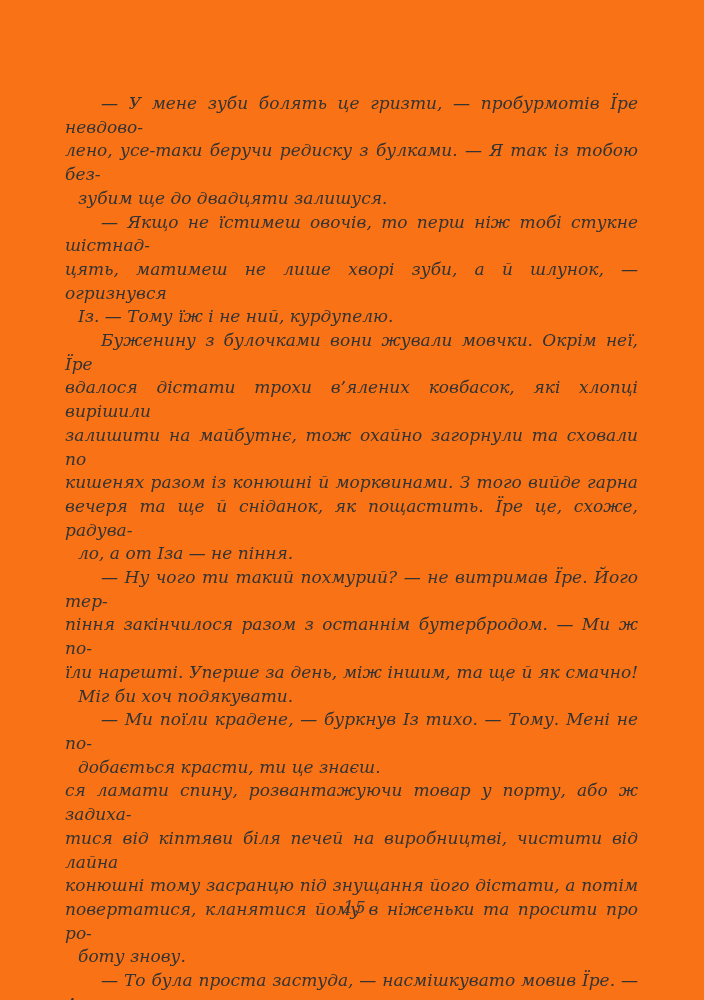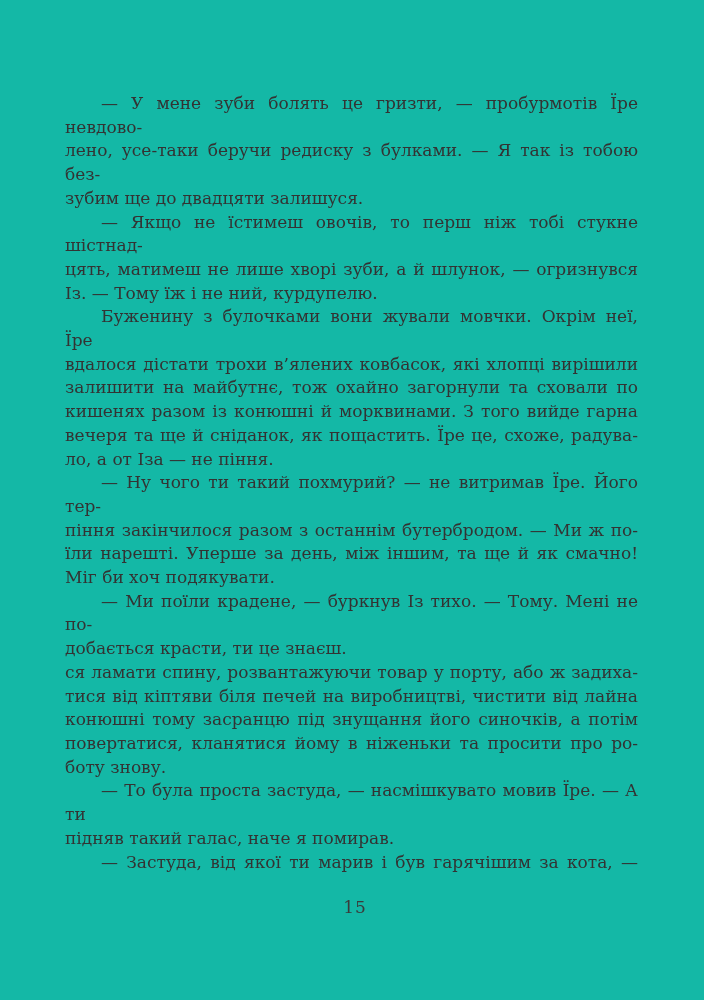--- a/index.html
+++ b/index.html
@@ -10,21 +10,22 @@
     width: 704px;
     height: 1000px;
     background: #fdfdfc;
     overflow: hidden;
     position: relative;
     font-family: "DejaVu Serif", "Liberation Serif", serif;
   }
   .book-page {
     position: absolute;
     inset: 0;
-    background: #14b8a6;
+    background: #f97316;
+    font-style: italic;
   }
   .text-block {
     position: absolute;
     left: 65px;
     top: 92px;
     width: 573px;
     color: #333333;
     font-size: 17px;
     line-height: 23.7px;
   }
@@ -33,20 +34,21 @@
     padding: 0;
   }
   .line {
     text-align: justify;
     text-align-last: justify;
     white-space: normal;
     min-height: 23.7px;
   }
   .line.last {
     text-align-last: left;
+    margin-left: 13px;
   }
   .line.first {
     text-indent: 36px;
   }
   .page-number {
     position: absolute;
     top: 897px;
     left: 3px;
     width: 704px;
     text-align: center;
@@ -84,21 +86,21 @@
         <div class="line">їли нарешті. Уперше за день, між іншим, та ще й як смачно!</div>
         <div class="line last">Міг би хоч подякувати.</div>
       </div>
       <div class="para">
         <div class="line first">— Ми поїли крадене, — буркнув Із тихо. — Тому. Мені не по-</div>
         <div class="line last">добається красти, ти це знаєш.</div>
       </div>
       <div class="para">
         <div class="line">ся ламати спину, розвантажуючи товар у порту, або ж задиха-</div>
         <div class="line">тися від кіптяви біля печей на виробництві, чистити від лайна</div>
-        <div class="line">конюшні тому засранцю під знущання його синочків, а потім</div>
+        <div class="line">конюшні тому засранцю під знущання його дістати, а потім</div>
         <div class="line">повертатися, кланятися йому в ніженьки та просити про ро-</div>
         <div class="line last">боту знову.</div>
       </div>
       <div class="para">
         <div class="line first">— То була проста застуда, — насмішкувато мовив Їре. — А ти</div>
         <div class="line last">підняв такий галас, наче я помирав.</div>
       </div>
       <div class="para">
         <div class="line first">— Застуда, від якої ти марив і був гарячішим за кота, —</div>
       </div>

